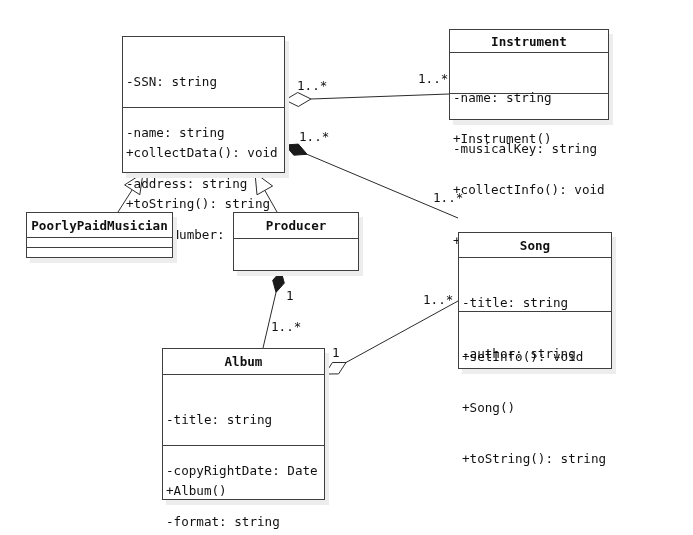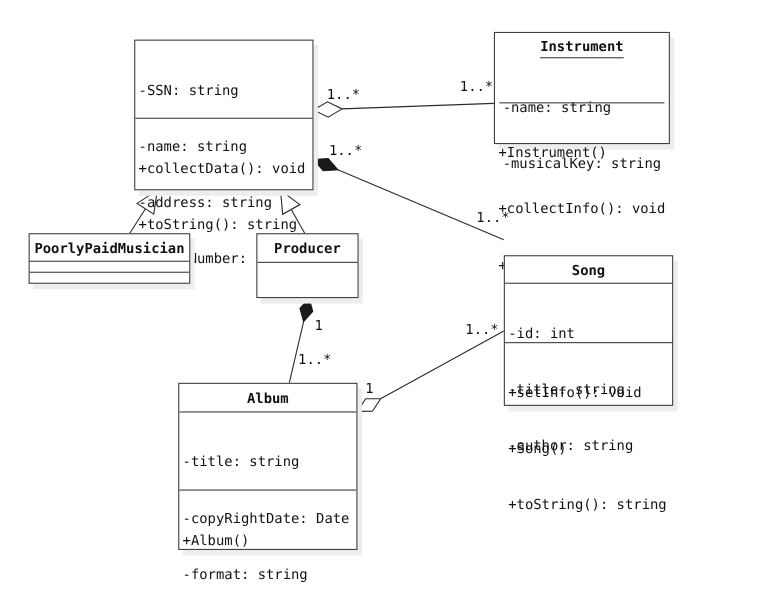--- a/index.html
+++ b/index.html
@@ -86,54 +86,53 @@
       <div>-name: string</div>
       <div>-address: string</div>
       <div>-phoneNumber: string</div>
     </div>
     <div class="compartment">
       <div>+collectData(): void</div>
       <div>+toString(): string</div>
     </div>
   </div>
 
-  <div class="uml-class" style="left:449px;top:29px;width:160px;height:102px;align-items:center;">
+  <div class="uml-class" style="left:449px;top:29px;width:160px;height:91px;">
     <div class="uml-title" style="height:23px;">Instrument</div>
     <div class="compartment" style="height:41px;">
       <div>-name: string</div>
       <div>-musicalKey: string</div>
     </div>
     <div class="compartment">
       <div>+Instrument()</div>
       <div>+collectInfo(): void</div>
       <div>+toString(): string</div>
     </div>
   </div>
 
   <div class="uml-class" style="left:458px;top:188px;width:154px;height:137px;margin-top:44px;">
     <div class="uml-title" style="height:25px;">Song</div>
     <div class="compartment" style="height:54px;">
-      <div>-id: int</div>
       <div>-title: string</div>
       <div>-author: string</div>
     </div>
     <div class="compartment">
       <div>+setInfo(): void</div>
       <div>+Song()</div>
       <div>+toString(): string</div>
     </div>
   </div>
 
   <div class="uml-class" style="left:26px;top:212px;width:147px;height:46px;">
     <div class="uml-title" style="height:25px;">PoorlyPaidMusician</div>
     <div class="compartment" style="height:10px;padding:0;"></div>
     <div class="compartment" style="padding:0;"></div>
   </div>
 
-  <div class="uml-class" style="left:233px;top:212px;width:93px;height:59px;">
+  <div class="uml-class" style="left:233px;top:212px;width:126px;height:59px;">
     <div class="uml-title" style="height:26px;">Producer</div>
     <div class="compartment" style="padding:0;"></div>
   </div>
 
   <div class="uml-class" style="left:162px;top:348px;width:163px;height:152px;justify-content:space-between;">
     <div class="uml-title" style="height:26px;">Album</div>
     <div class="compartment" style="height:71px;">
       <div>-title: string</div>
       <div>-copyRightDate: Date</div>
       <div>-format: string</div>

